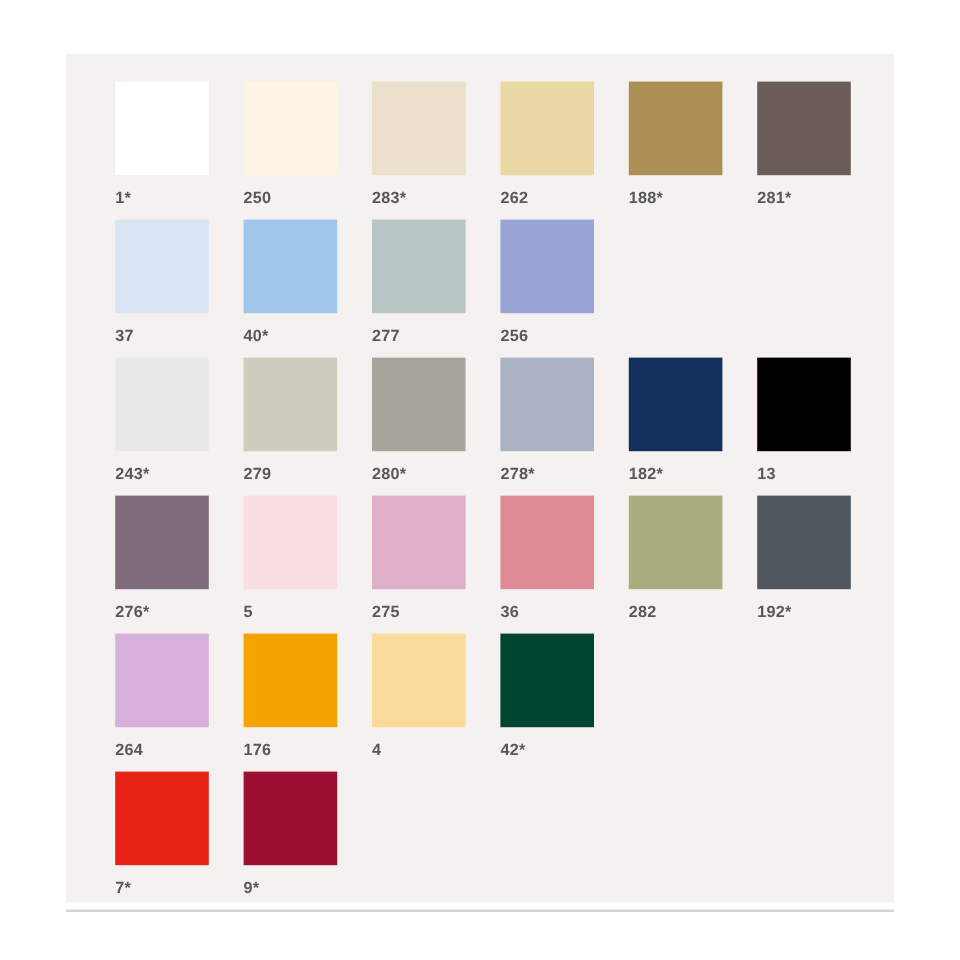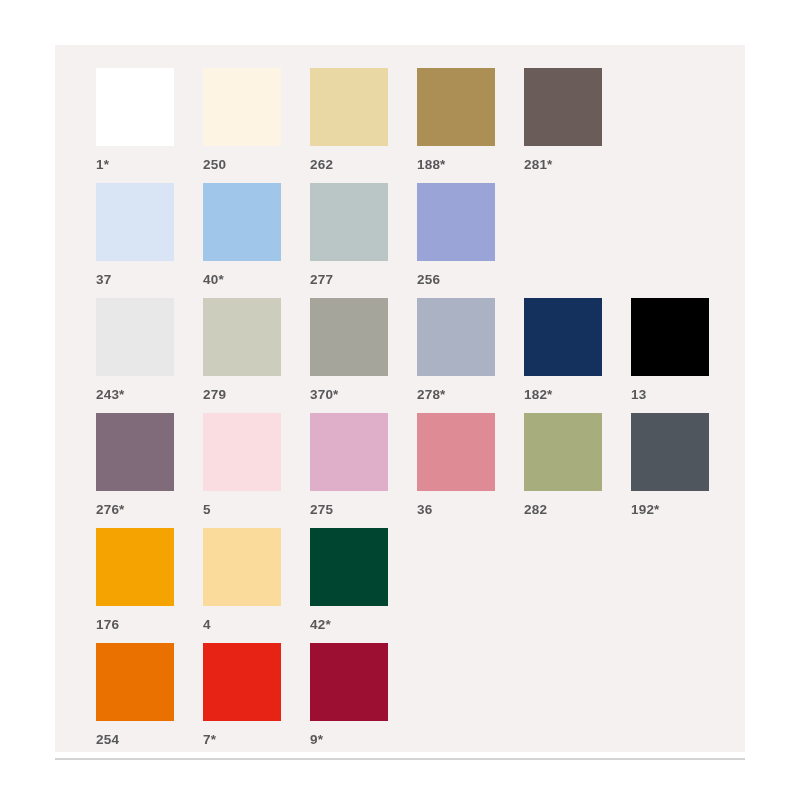--- a/index.html
+++ b/index.html
@@ -70,20 +70,24 @@
       <div class="swatch-row">
         <div class="swatch-cell">
           <span class="swatch-chip" style="background: rgb(255, 255, 255);"></span>
           <span class="swatch-label">1*</span>
         </div>
         <div class="swatch-cell">
           <span class="swatch-chip" style="background: rgb(253, 244, 227);"></span>
           <span class="swatch-label">250</span>
         </div>
         <div class="swatch-cell">
+          <span class="swatch-chip" style="background: rgb(234, 224, 204);"></span>
+          <span class="swatch-label">283*</span>
+        </div>
+        <div class="swatch-cell">
           <span class="swatch-chip" style="background: rgb(233, 215, 164);"></span>
           <span class="swatch-label">262</span>
         </div>
         <div class="swatch-cell">
           <span class="swatch-chip" style="background: rgb(171, 143, 84);"></span>
           <span class="swatch-label">188*</span>
         </div>
         <div class="swatch-cell">
           <span class="swatch-chip" style="background: rgb(106, 92, 89);"></span>
           <span class="swatch-label">281*</span>
@@ -111,21 +115,21 @@
         <div class="swatch-cell">
           <span class="swatch-chip" style="background: rgb(232, 232, 232);"></span>
           <span class="swatch-label">243*</span>
         </div>
         <div class="swatch-cell">
           <span class="swatch-chip" style="background: rgb(205, 205, 189);"></span>
           <span class="swatch-label">279</span>
         </div>
         <div class="swatch-cell">
           <span class="swatch-chip" style="background: rgb(165, 165, 156);"></span>
-          <span class="swatch-label">370*</span>
+          <span class="swatch-label">280*</span>
         </div>
         <div class="swatch-cell">
           <span class="swatch-chip" style="background: rgb(170, 178, 196);"></span>
           <span class="swatch-label">278*</span>
         </div>
         <div class="swatch-cell">
           <span class="swatch-chip" style="background: rgb(20, 49, 94);"></span>
           <span class="swatch-label">182*</span>
         </div>
         <div class="swatch-cell">
@@ -154,38 +158,38 @@
           <span class="swatch-chip" style="background: rgb(168, 173, 126);"></span>
           <span class="swatch-label">282</span>
         </div>
         <div class="swatch-cell">
           <span class="swatch-chip" style="background: rgb(79, 86, 94);"></span>
           <span class="swatch-label">192*</span>
         </div>
       </div>
       <div class="swatch-row">
         <div class="swatch-cell">
+          <span class="swatch-chip" style="background: rgb(214, 176, 219);"></span>
+          <span class="swatch-label">264</span>
+        </div>
+        <div class="swatch-cell">
           <span class="swatch-chip" style="background: rgb(245, 163, 0);"></span>
           <span class="swatch-label">176</span>
         </div>
         <div class="swatch-cell">
           <span class="swatch-chip" style="background: rgb(251, 219, 155);"></span>
           <span class="swatch-label">4</span>
         </div>
         <div class="swatch-cell">
           <span class="swatch-chip" style="background: rgb(0, 69, 47);"></span>
           <span class="swatch-label">42*</span>
         </div>
       </div>
       <div class="swatch-row">
         <div class="swatch-cell">
-          <span class="swatch-chip" style="background: rgb(234, 112, 0);"></span>
-          <span class="swatch-label">254</span>
-        </div>
-        <div class="swatch-cell">
           <span class="swatch-chip" style="background: rgb(230, 35, 20);"></span>
           <span class="swatch-label">7*</span>
         </div>
         <div class="swatch-cell">
           <span class="swatch-chip" style="background: rgb(157, 15, 50);"></span>
           <span class="swatch-label">9*</span>
         </div>
       </div>
     </div>
 

